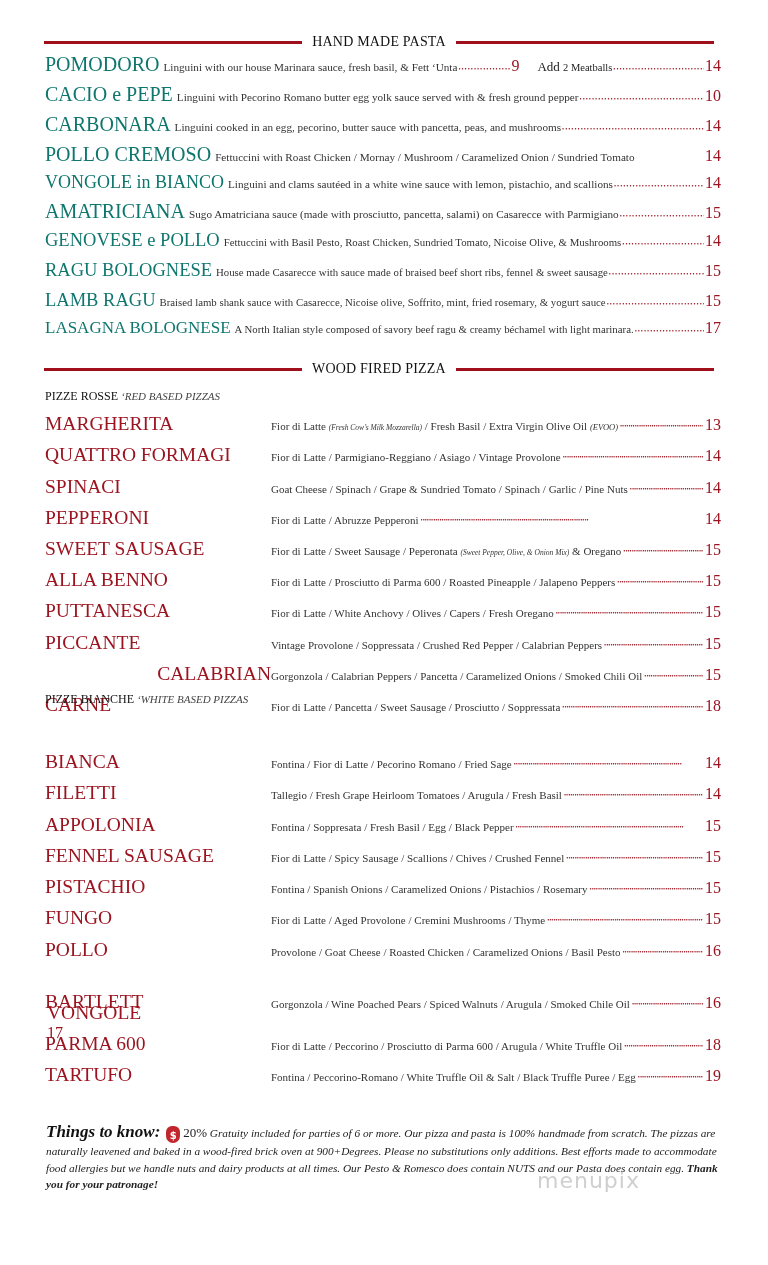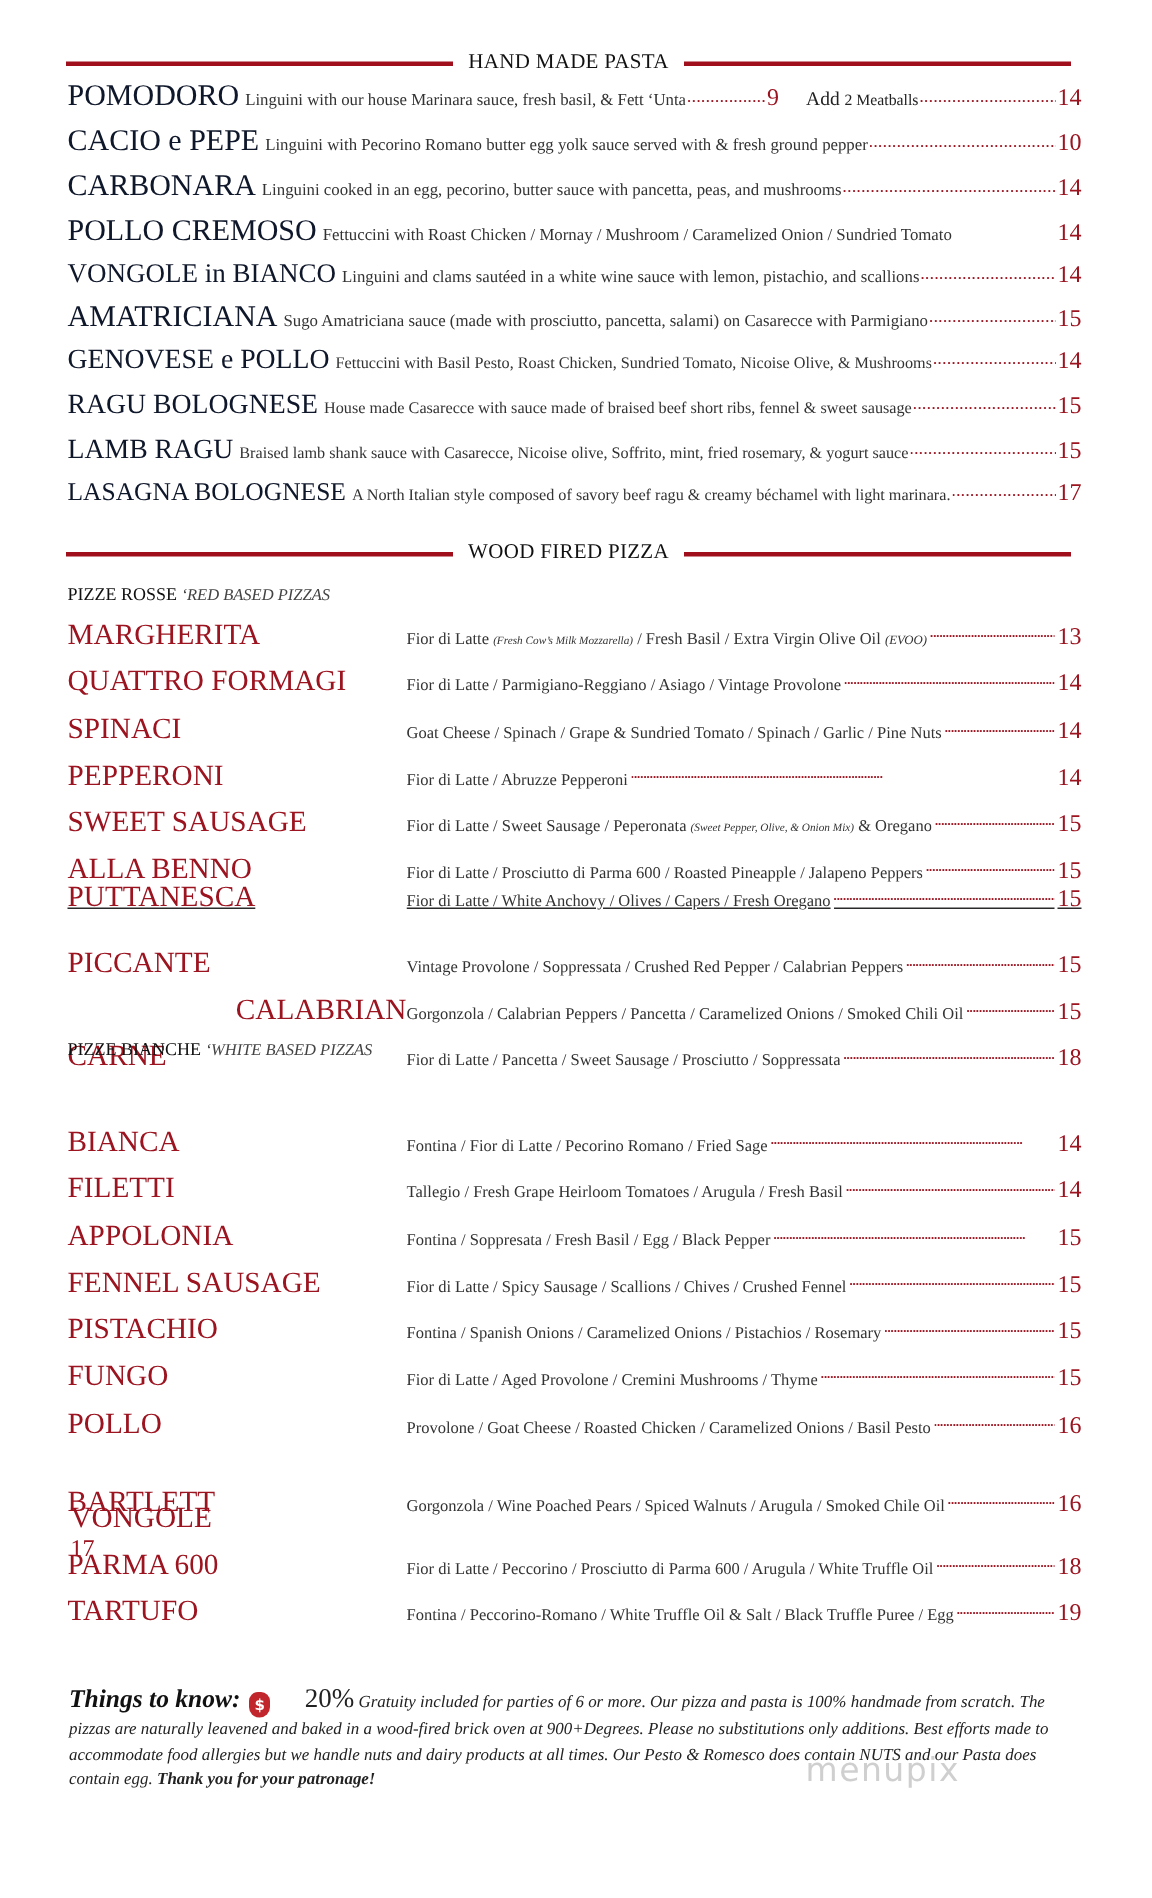--- a/index.html
+++ b/index.html
@@ -12,21 +12,21 @@
     }
     .section-header .rule { flex: 1; height: 3px; background: #a0101c; }
     .section-header .title {
       font-size: 14px; color: #111; padding: 0 10px; letter-spacing: 0.2px; white-space: nowrap;
     }
 
     .pasta-row {
       position: absolute; left: 45px; width: 676px; height: 26px;
       display: flex; align-items: baseline; white-space: nowrap;
     }
-    .pasta-row .name { font-size: 20px; color: #0f172a; margin-right: 4px; }
+    .pasta-row .name { font-size: 20px; color: #0f766e; margin-right: 4px; }
     .pasta-row .desc { font-size: 11.2px; color: #333; overflow: hidden; }
     .pasta-row .dots {
       flex: 1; min-width: 4px; overflow: hidden; color: #9b1420; font-size: 10px;
       letter-spacing: 1px; margin: 0 1px;
     }
     .pasta-row .price { font-size: 16px; color: #9b1420; }
     .pasta-row .extra { font-size: 13px; color: #222; margin-left: 18px; }
     .pasta-row .extra small { font-size: 10.5px; }
     .dots::before { content: "••••••••••••••••••••••••••••••••••••••••••••••••••••••••••••••••••••••••••••••••"; font-size: 6px; vertical-align: middle; }
 
@@ -49,21 +49,21 @@
       position: absolute; left: 46px; top: 1124px; width: 680px;
       font-style: italic; font-size: 11.3px; line-height: 16.5px; color: #222;
     }
     .footer .lead { font-weight: bold; font-size: 17px; color: #111; }
     .footer .bag {
       display: inline-block; width: 14px; height: 17px; background: #c0262c;
       border-radius: 6px 6px 7px 7px; color: #fff; font-style: normal; font-size: 10px;
       text-align: center; line-height: 19px; vertical-align: -2px; margin: 0 3px;
       font-family: "DejaVu Sans", sans-serif; font-weight: bold;
     }
-    .footer .pct { font-style: normal; font-size: 18px; margin-left: 20px; }
+    .footer .pct { font-style: normal; font-size: 13px; }
     .footer .thanks { font-weight: bold; }
 
     .watermark {
       position: absolute; left: 537px; top: 1168px; font-family: "DejaVu Sans", sans-serif;
       font-size: 22px; color: rgba(160,160,160,0.5); letter-spacing: 1px;
     }
   </style>
 </head>
 <body>
 
@@ -192,21 +192,21 @@
   <span class="price">15</span>
 </div>
 
 <div class="pizza-row" style="top:569px;">
   <span class="name">ALLA BENNO</span>
   <span class="desc">Fior di Latte / Prosciutto di Parma 600 / Roasted Pineapple / Jalapeno Peppers</span>
   <span class="dots"></span>
   <span class="price">15</span>
 </div>
 
-<div class="pizza-row" style="top:588px;text-decoration:underline;">
+<div class="pizza-row" style="top:600px;">
   <span class="name">PUTTANESCA</span>
   <span class="desc">Fior di Latte / White Anchovy / Olives / Capers / Fresh Oregano</span>
   <span class="dots"></span>
   <span class="price">15</span>
 </div>
 
 <div class="pizza-row" style="top:632px;">
   <span class="name">PICCANTE</span>
   <span class="desc">Vintage Provolone / Soppressata / Crushed Red Pepper / Calabrian Peppers</span>
   <span class="dots"></span>

